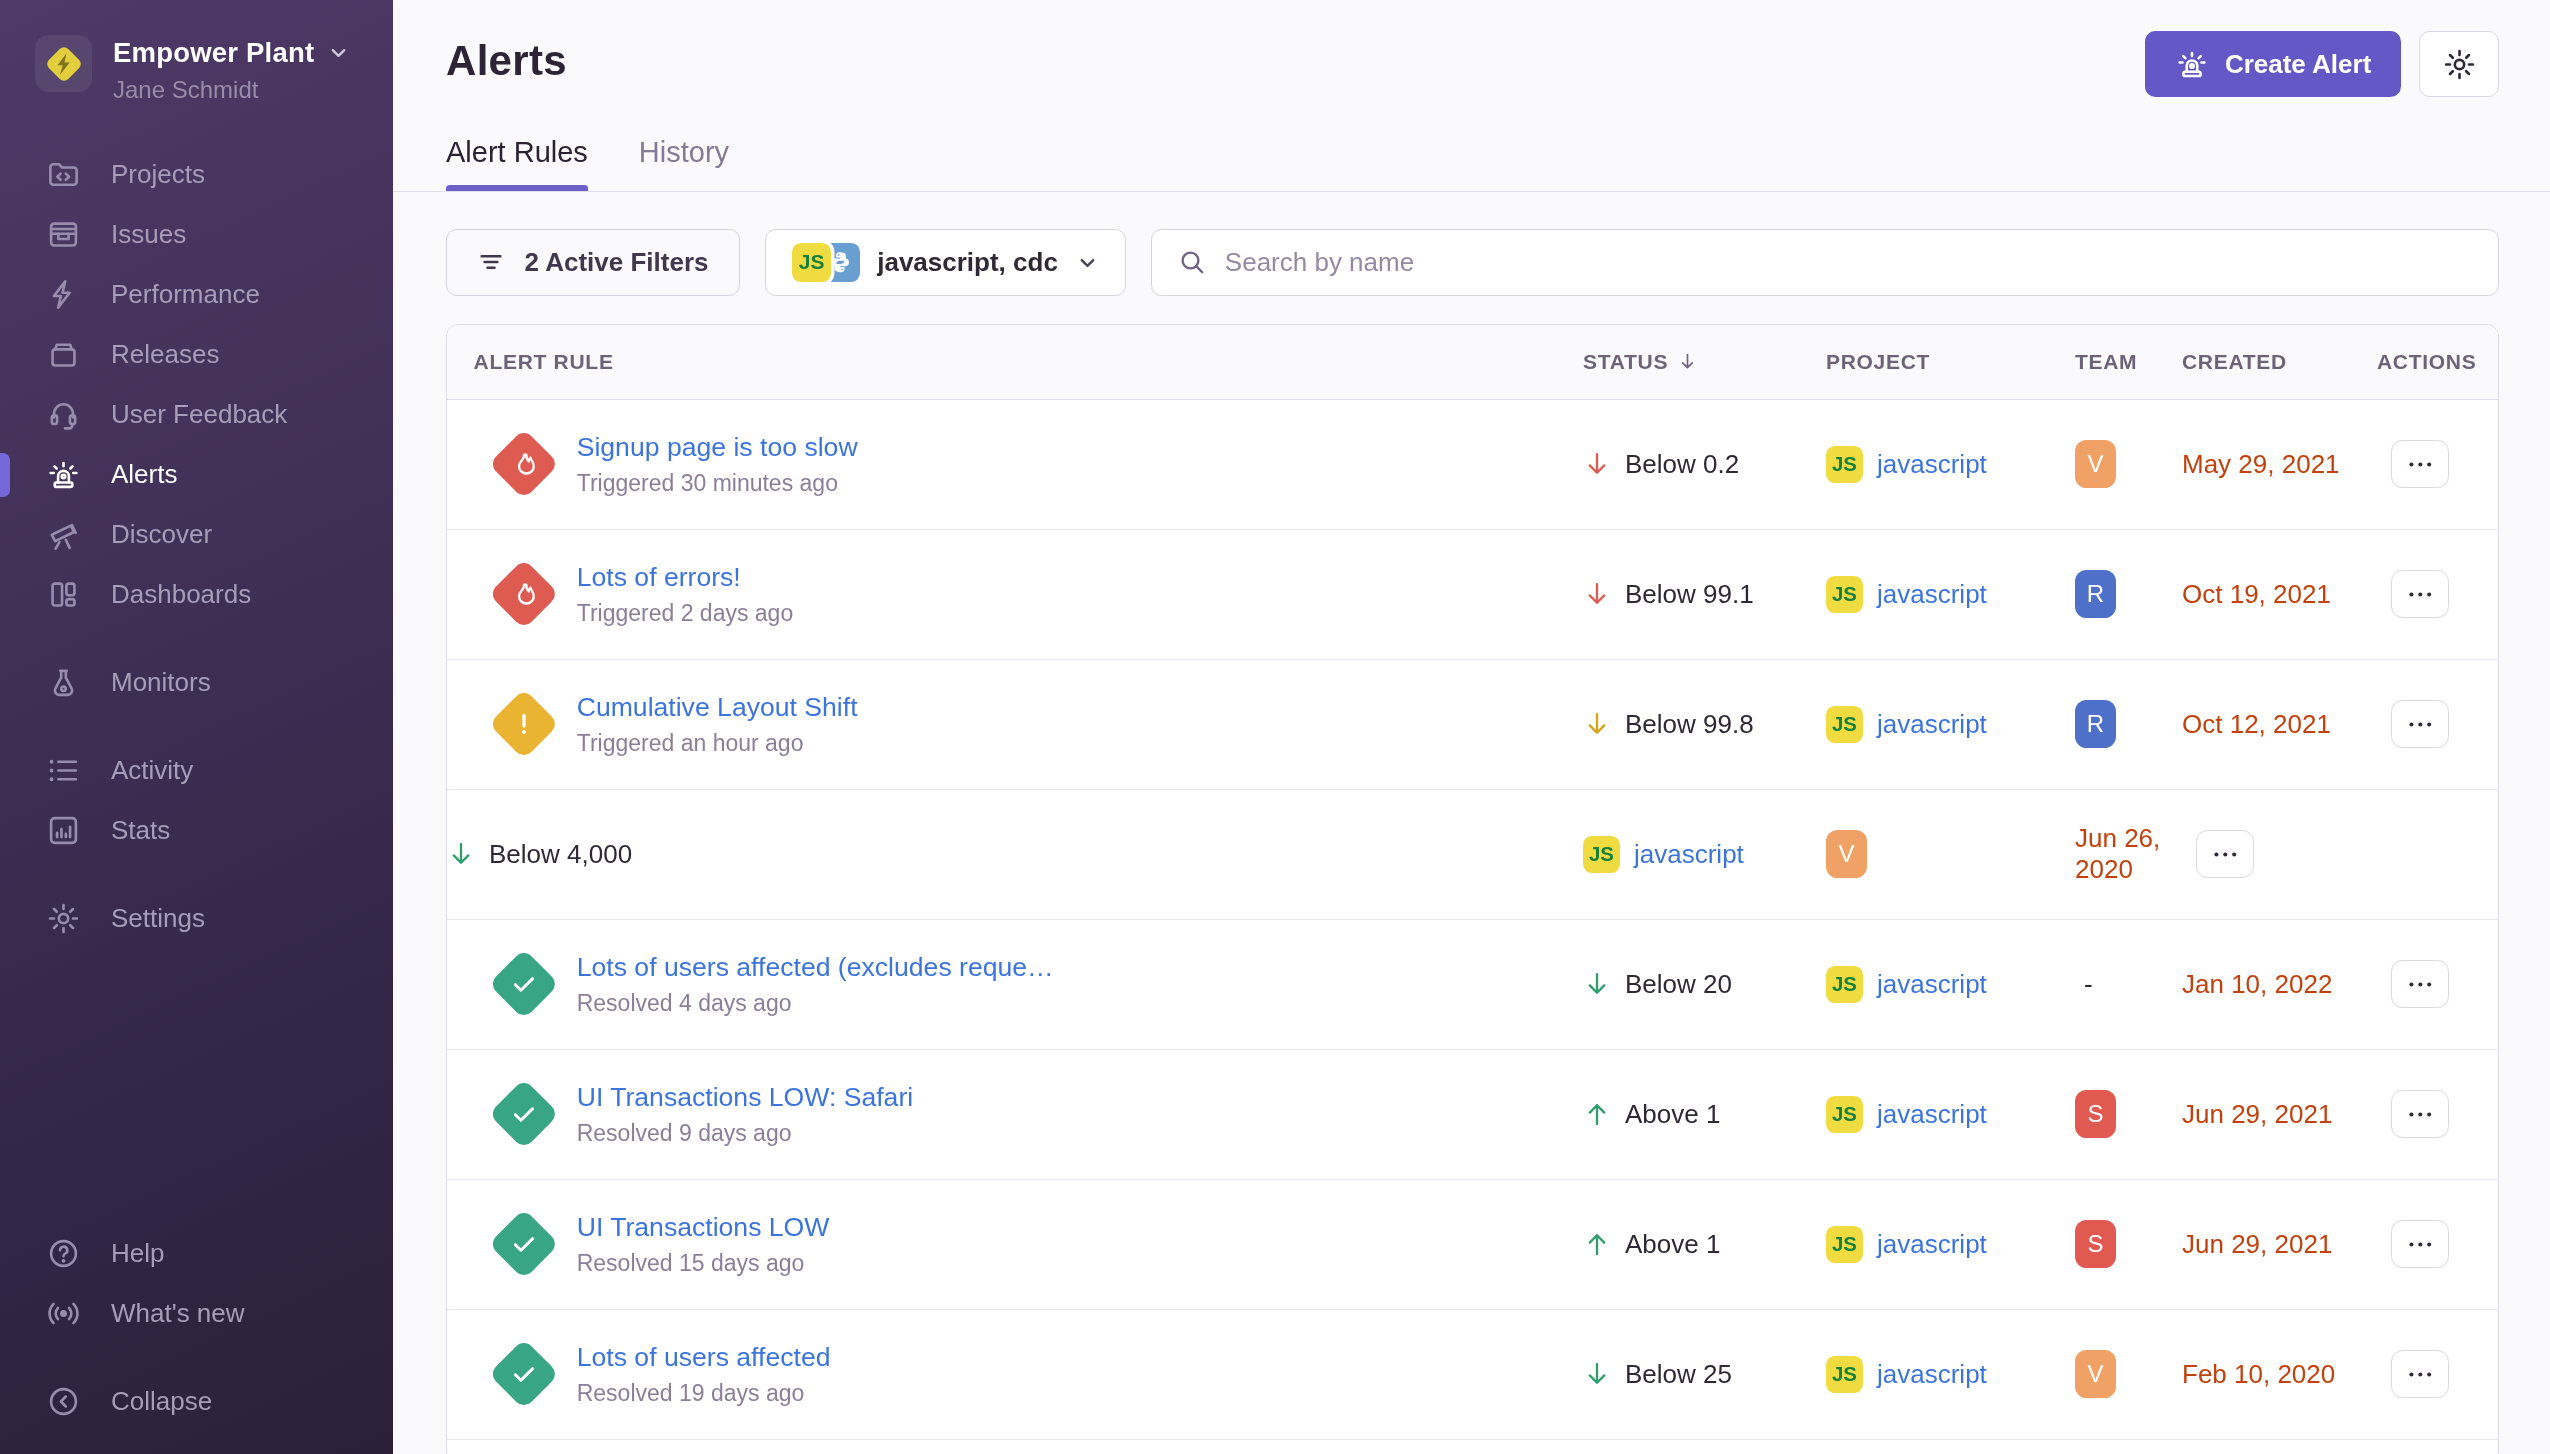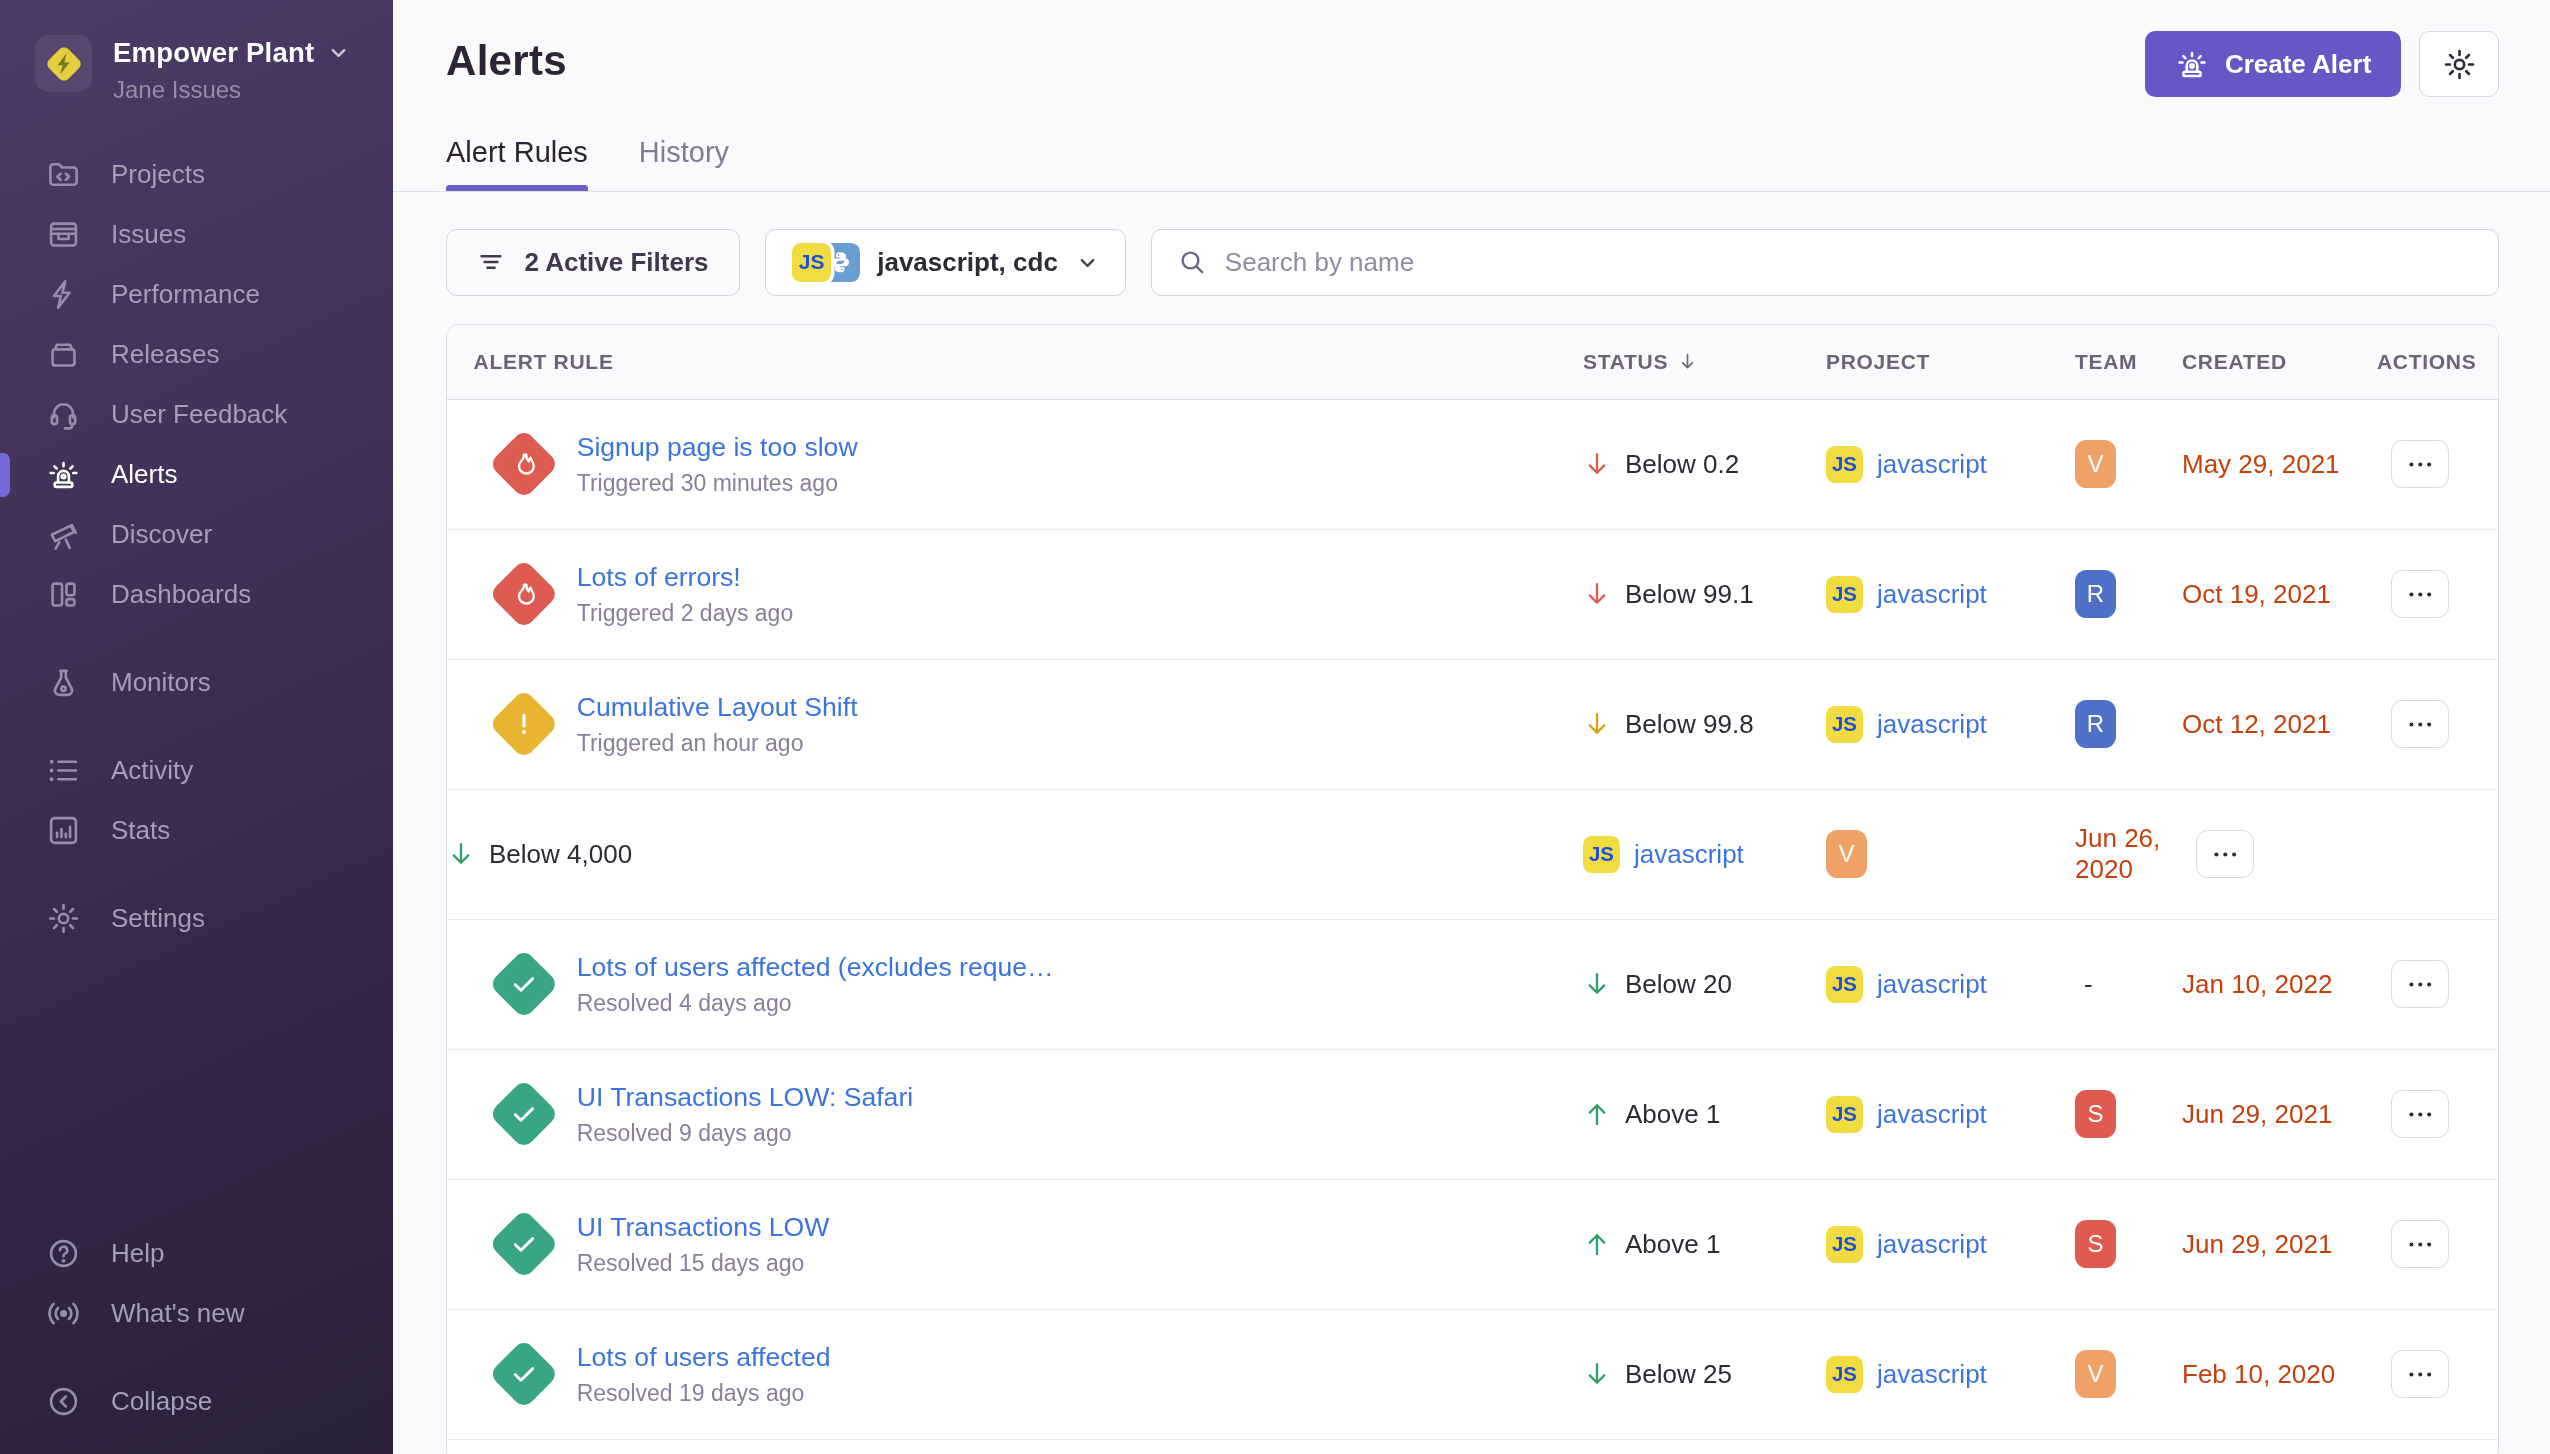--- a/index.html
+++ b/index.html
@@ -55,21 +55,21 @@
 
   .toolbar { display:flex; gap:25px; margin:37px 51px 0 53px; }
   .btn-filter { height:67px; padding:0 30px; border:0.9px solid #d8d1de; border-radius:10.6px;
     background:#faf9fb; display:flex; align-items:center; gap:19.5px; font-size:26px; font-weight:600;
     color:#42384d; cursor:pointer; font-family:inherit; }
   .btn-filter .icon { width:28px; height:28px; color:#42384d; }
   .btn-project { height:67px; padding:0 26.6px; border:0.9px solid #d8d1de; border-radius:10.6px;
     background:#ffffff; display:flex; align-items:center; gap:17.7px; font-size:26px; font-weight:600;
     color:#2f2936; cursor:pointer; font-family:inherit; }
   .badge-cluster { display:flex; align-items:center; }
-  .js-badge { width:39px; height:39px; border-radius:8.9px; background:#F0DC41; color:#1d4ed8;
+  .js-badge { width:39px; height:39px; border-radius:8.9px; background:#F0DC41; color:#15803d;
     font-size:21px; font-weight:800; display:flex; align-items:center; justify-content:center; flex:none; }
   .js-badge.front { position:relative; z-index:2; box-shadow:0 0 0 3.5px #fff; }
   .py-badge { width:39px; height:39px; border-radius:8.9px; background:#699fd0; margin-left:-10.6px;
     display:flex; align-items:center; justify-content:center; flex:none; }
   .py-badge svg { width:26.6px; height:26.6px; }
   .chev { display:flex; color:#4a4054; }
   .search-box { flex:1; height:67px; background:#fff; border:0.9px solid #d8d1de; border-radius:10.6px;
     display:flex; align-items:center; gap:17.7px; padding:0 25px; }
   .search-box .icon { width:30px; height:30px; color:#6f6482; flex:none; }
   .search-box input { border:none; outline:none; flex:1; font-size:26px; color:#2f2936;
@@ -126,21 +126,21 @@
       </div>
       <div class="org-text">
         <div class="org-name-row">
           <span class="org-name">Empower Plant</span>
           <span class="org-chevron">
             <svg width="23" height="23" viewBox="0 0 24 24" fill="none" stroke="currentColor" stroke-width="2.4" stroke-linecap="round" stroke-linejoin="round">
                 <path d="M6 9.5l6 6 6-6"></path>
               </svg>
           </span>
         </div>
-        <div class="org-user">Jane Issues</div>
+        <div class="org-user">Jane Schmidt</div>
       </div>
     </div>
     <nav class="nav" id="nav-groups">
         <div class="nav-group">
           <div class="nav-item">
             <span class="icon">
               <svg viewBox="0 0 24 24" fill="none" stroke="currentColor" stroke-width="1.8" stroke-linecap="round" stroke-linejoin="round">
                 <path d="M3 7a2 2 0 0 1 2-2h4l2 2.2h8a2 2 0 0 1 2 2V17a2 2 0 0 1-2 2H5a2 2 0 0 1-2-2z"></path>
                 <path d="M10 11.4l-2.2 2.1L10 15.6M13.6 11.4l2.2 2.1-2.2 2.1"></path>
               </svg>

